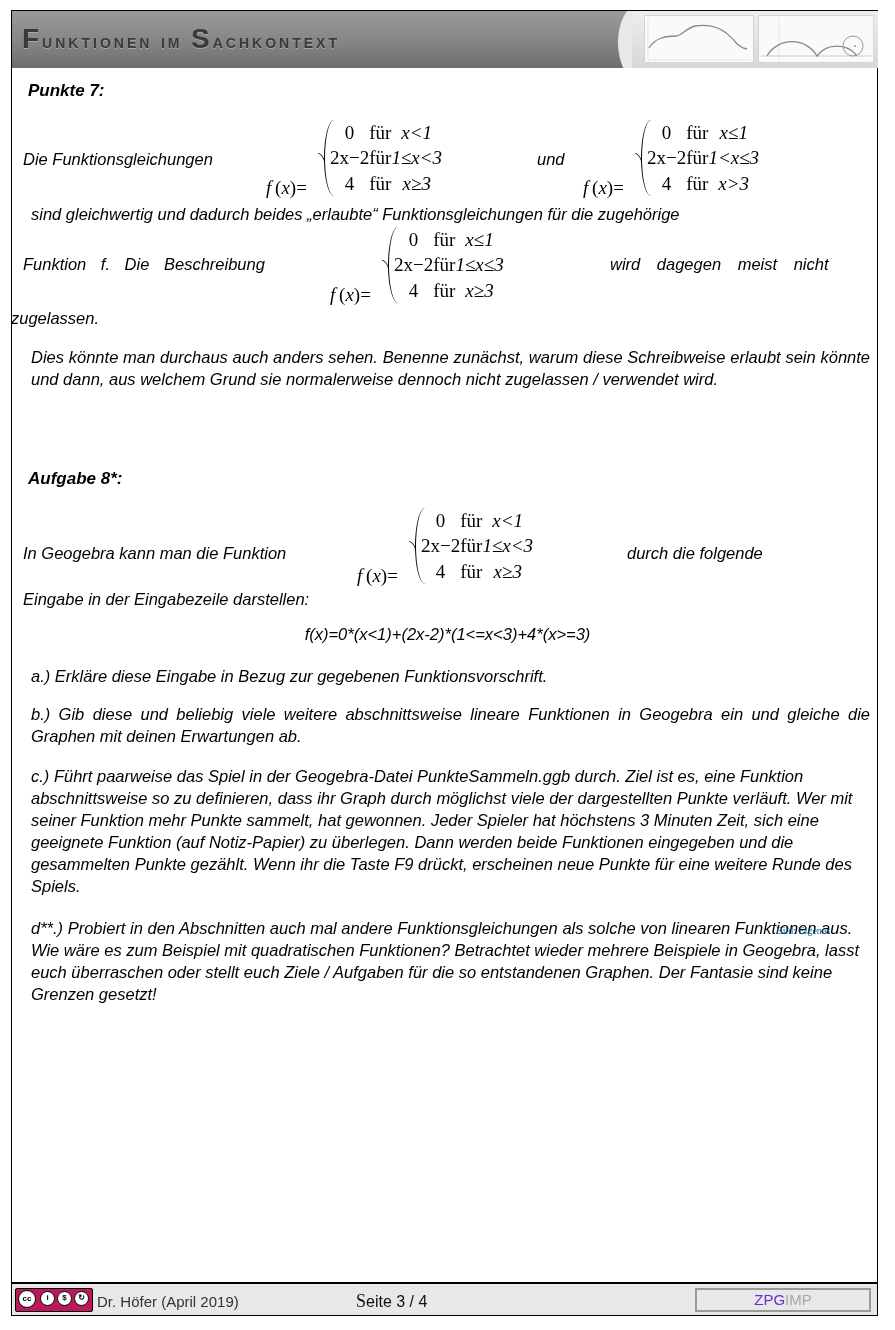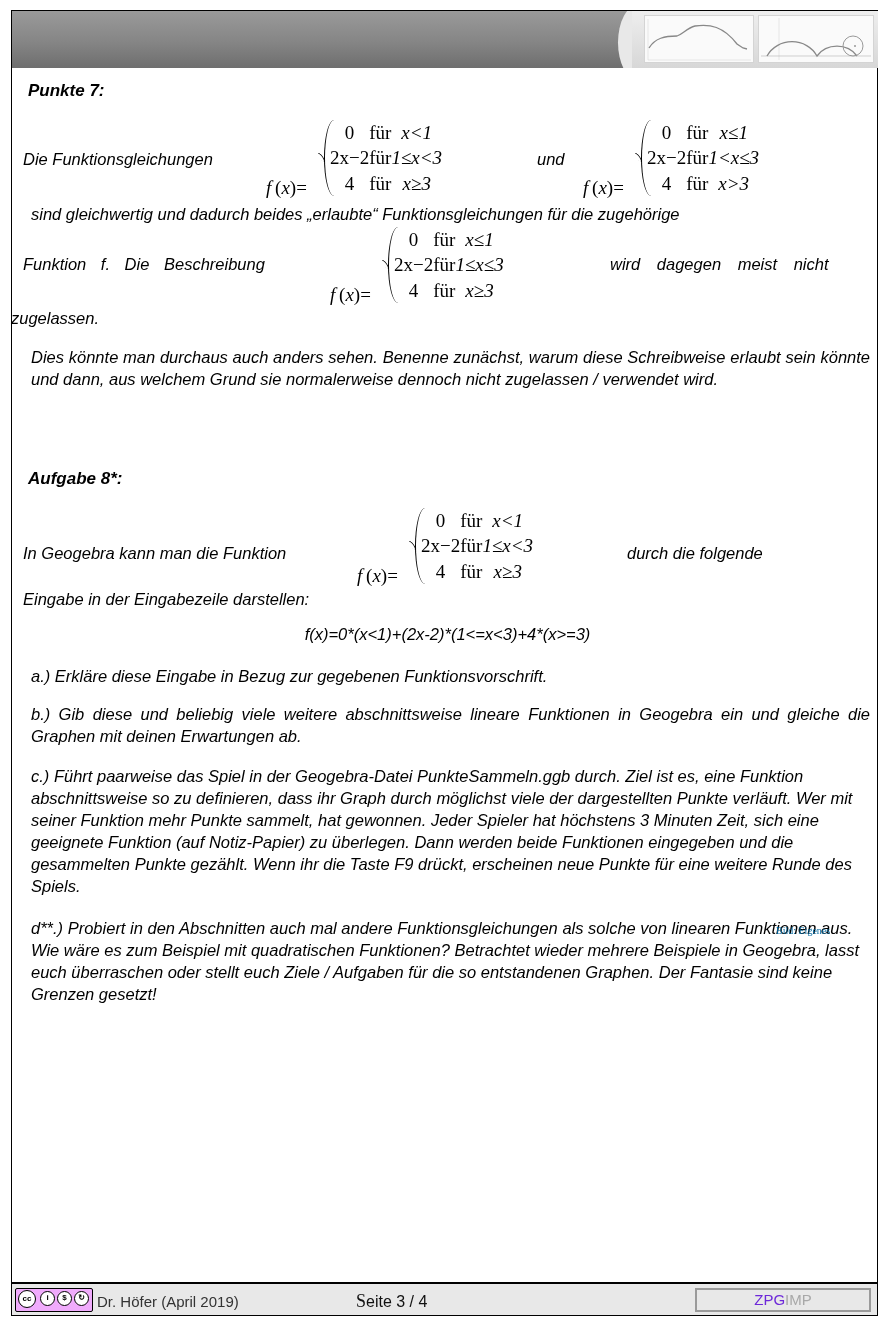--- a/index.html
+++ b/index.html
@@ -33,36 +33,41 @@
   .formula td { padding:0; height:25.3px; line-height:25px; white-space:nowrap; }
   .formula td.c1 { text-align:center; width:62px; }
   .formula td.c2 { text-align:center; width:56px; }
   .formula td.c3 { text-align:center; width:72px; font-style:italic; }
 
   .code-line { position:absolute; left:0; width:895px; text-align:center; font-style:italic; font-size:16.5px; top:625px; }
 
   .watermark { position:absolute; left:776px; top:925px; font-family:"Liberation Serif", serif; font-size:10px; color:#0369a1; }
 
   .footer { position:absolute; left:11px; top:1283px; width:867px; height:33px; background:#e8e8e8; border:1px solid #000; border-top:1px solid #000; box-sizing:border-box; }
-  .cc-badge { position:absolute; left:3px; top:4px; width:76px; height:22px; background:#f0abfc; border:1px solid #000; border-radius:2px; }
+  .cc-badge { position:absolute; left:3px; top:4px; width:76px; height:22px; background:#be185d; border:1px solid #000; border-radius:2px; }
   .cc-circle { position:absolute; top:2px; width:15px; height:15px; border-radius:50%; background:#fff; border:1.5px solid #000; box-sizing:border-box; font-size:8px; font-weight:bold; line-height:12px; text-align:center; }
   .footer-author { position:absolute; left:85px; top:9px; font-size:15px; color:#333; }
   .footer-page { position:absolute; left:344px; top:7px; font-size:16px; color:#111; }
   .footer-page .s { font-family:"Liberation Serif", serif; font-size:18px; }
   .footer-box { position:absolute; left:683px; top:4px; width:176px; height:24px; border:2px solid #9a9a9a; box-sizing:border-box; text-align:center; font-size:15px; line-height:19px; }
   .footer-box .zpg { color:#6d28d9; }
   .footer-box .imp { color:#a8a8a8;text-align:center; }
 </style>
 </head>
 <body>
 
 <div class="page"></div>
 
 <div class="header">
   <div class="header-shade"></div>
+  <div class="header-title">
+    <span class="big">F</span><span>unktionen</span>
+    <span>im</span>
+    <span class="big">S</span><span>achkontext</span>
+  </div>
   <div class="header-curve"></div>
   <div class="header-images">
     <div class="thumb thumb1">
       <svg width="108" height="46" viewBox="0 0 108 46">
         <line x1="3" y1="3" x2="3" y2="44" stroke="#ddd" stroke-width="0.7"></line>
         <line x1="3" y1="44" x2="106" y2="44" stroke="#ddd" stroke-width="0.7"></line>
         <path d="M4 32 C10 22 20 20 32 20 C38 18 42 12 50 10 C65 8 78 10 92 28 L98 32 L102 33" fill="none" stroke="#888" stroke-width="1.3"></path>
       </svg>
     </div>
     <div class="thumb thumb2">

